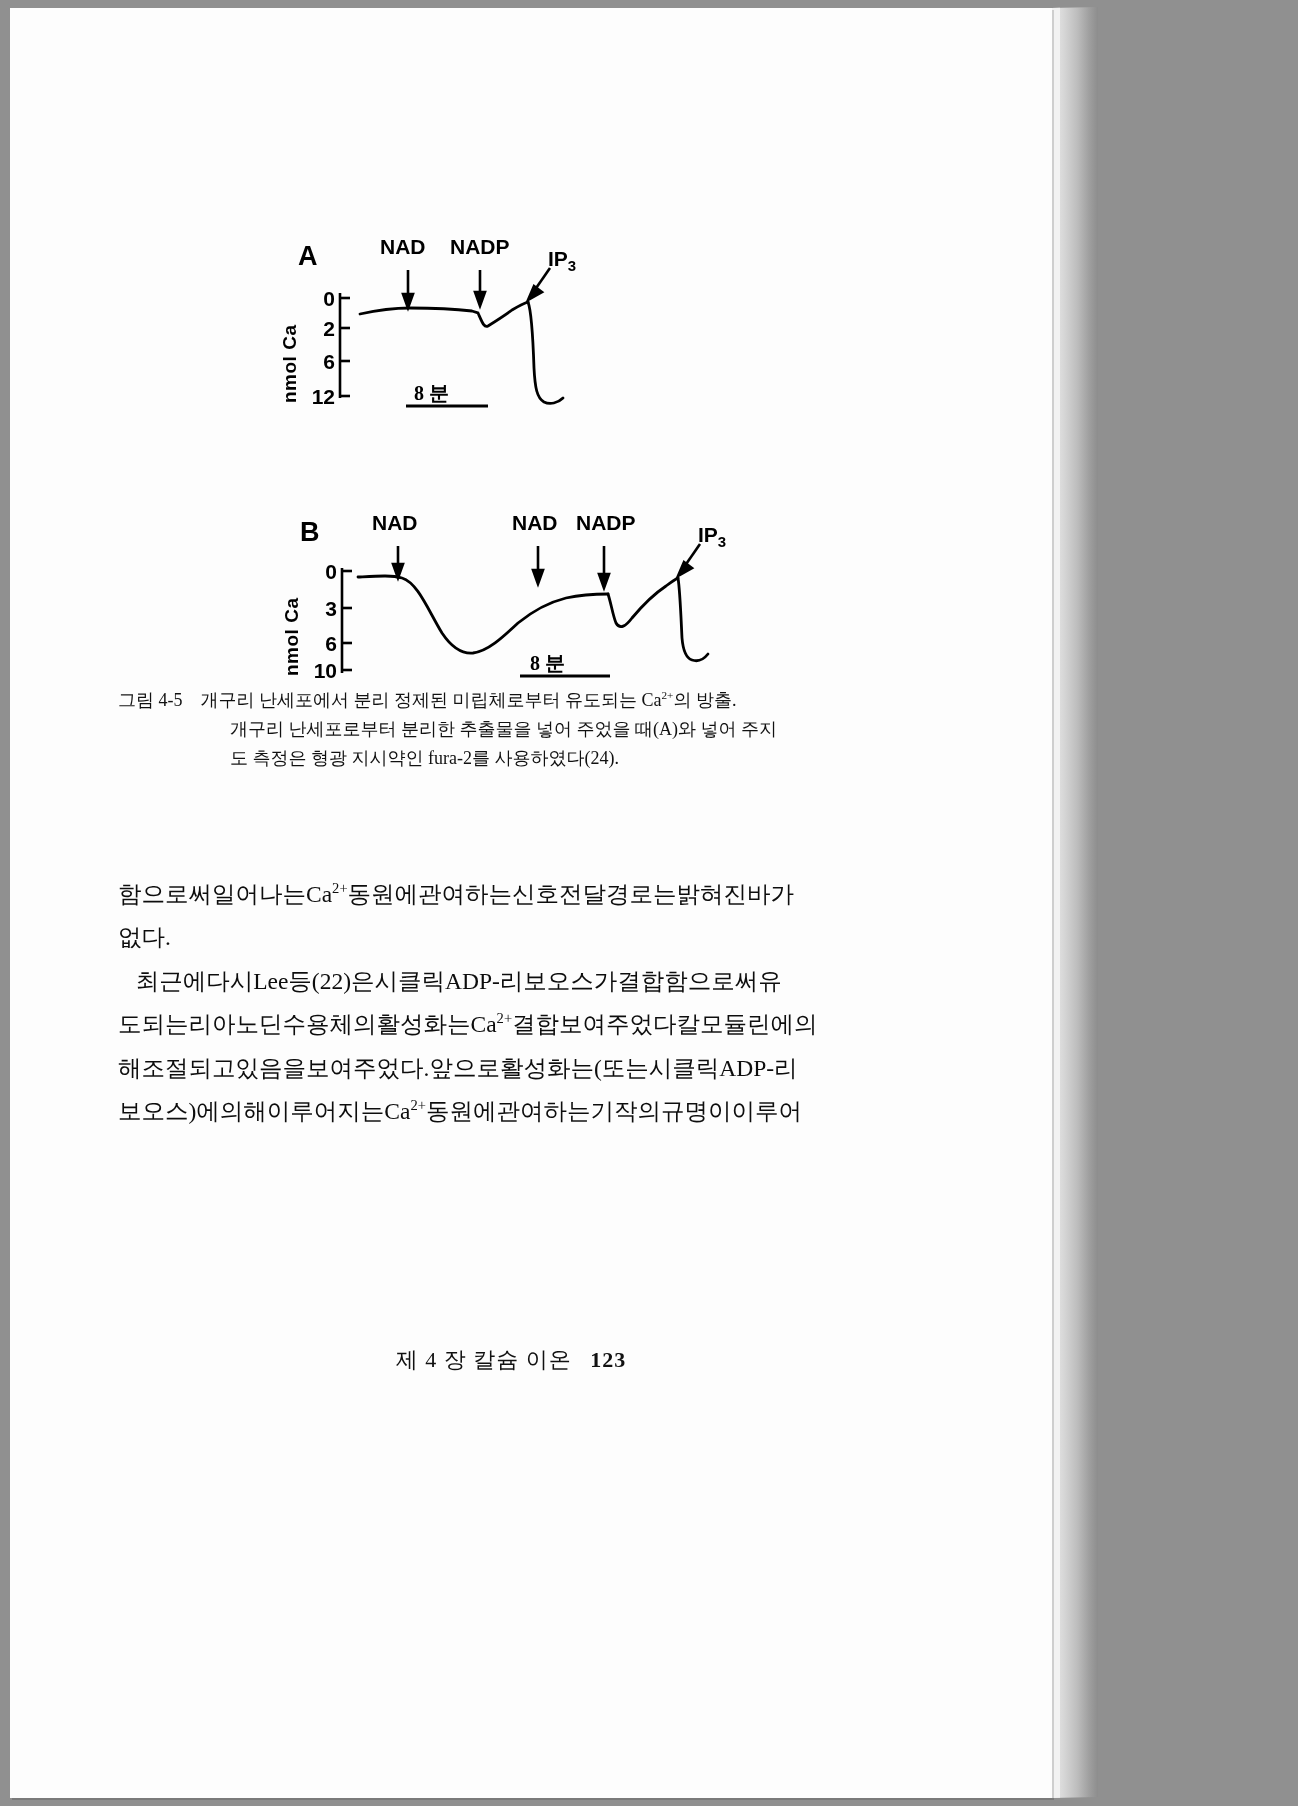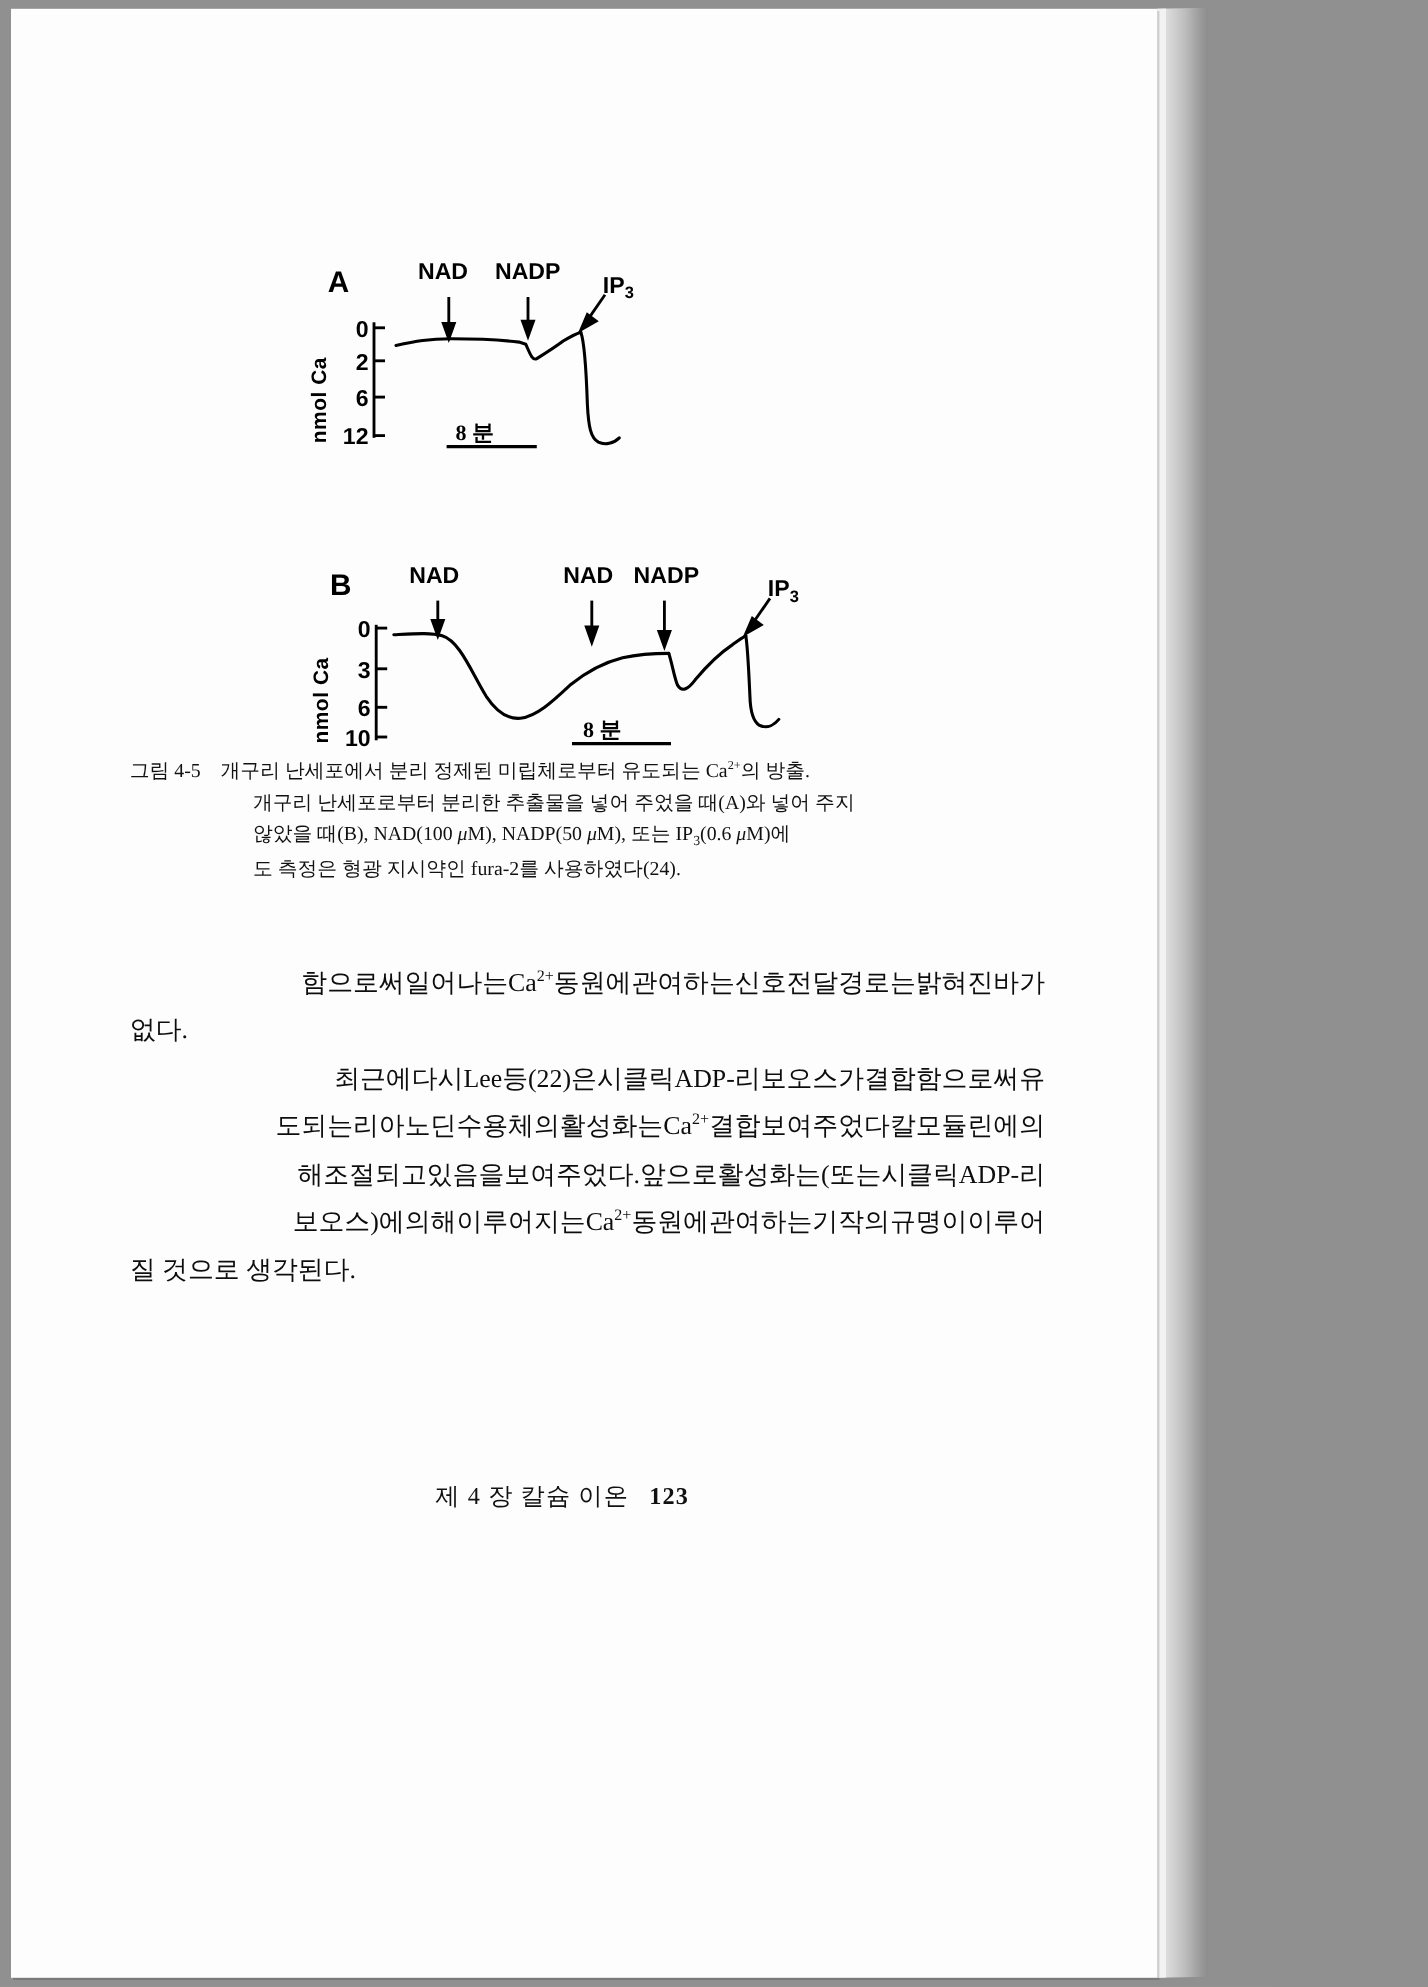--- a/index.html
+++ b/index.html
@@ -110,21 +110,21 @@
     left: 108px;
     top: 865px;
     width: 832px;
     font-size: 23.5px;
     line-height: 1.85;
     color: #0d0d0d;
     text-align: justify;
   }
   .body-text p { margin: 0; }
   .bline { display: block; white-space: nowrap; }
-  .bline.just { display: flex; justify-content: flex-end; }
+  .bline.just { display: flex; justify-content: flex-start; }
 
   sup { font-size: 0.62em; vertical-align: super; }
 
   .footer {
     position: absolute;
     left: 0;
     top: 1337px;
     width: 1002px;
     text-align: center;
     font-size: 22px;
@@ -231,21 +231,20 @@
 
     </svg>
   </div>
 
   <div class="caption">
     <span class="caption-line">
       <span class="cap-head">그림 4-5</span>
       &nbsp;&nbsp;&nbsp;<span>개구리 난세포에서 분리 정제된 미립체로부터 유도되는 Ca<sup>2+</sup>의 방출.</span>
     </span>
     <span class="caption-line cap-indent">개구리 난세포로부터 분리한 추출물을 넣어 주었을 때(A)와 넣어 주지</span>
-    <span class="caption-line cap-indent">않았을 때(B), NAD(100 <i>μ</i>M), NADP(50 <i>μ</i>M), 또는 IP<sub style="font-size:0.7em">3</sub>(0.6 <i>μ</i>M)에</span>
     <span class="caption-line cap-indent">도 측정은 형광 지시약인 fura-2를 사용하였다(24).</span>
   </div>
 
   <div class="body-text">
     <p>
       <span class="bline just">
         <span>함으로써</span>
           <span>일어나는</span>
           <span>Ca<sup>2+</sup></span>
           <span>동원에</span>
@@ -294,21 +293,20 @@
         <span>보오스)에</span>
           <span>의해</span>
           <span>이루어지는</span>
           <span>Ca<sup>2+</sup></span>
           <span>동원에</span>
           <span>관여하는</span>
           <span>기작의</span>
           <span>규명이</span>
           <span>이루어</span>
       </span>
-      <span class="bline">질 것으로 생각된다.</span>
     </p>
   </div>
 
   <div class="footer">
     <span>제 4 장  칼슘 이온</span>
     <span class="pg">123</span>
   </div>
 
 </div>
 

